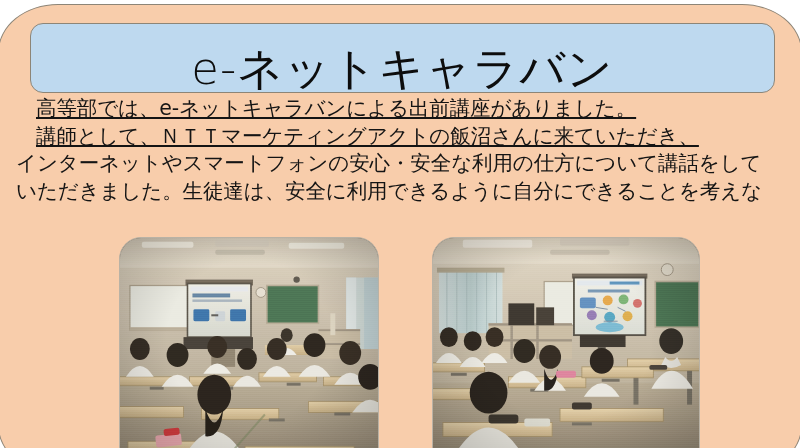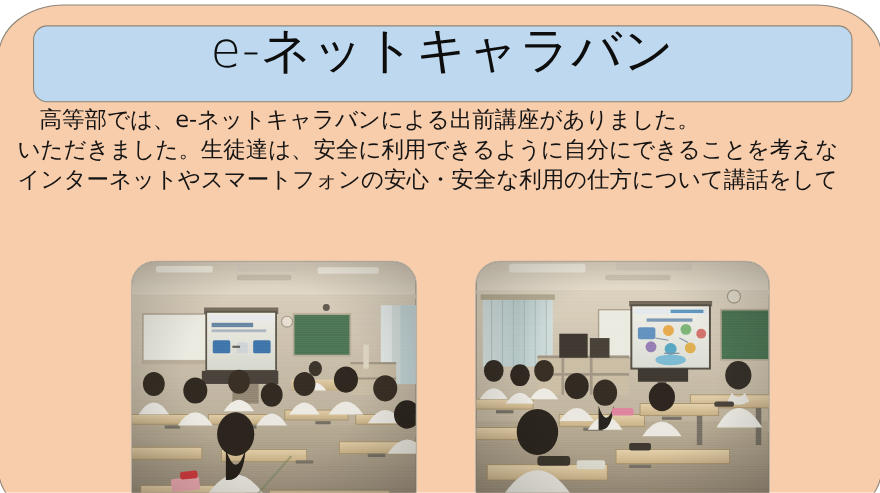--- a/index.html
+++ b/index.html
@@ -41,21 +41,21 @@
     position: absolute;
     left: 31px;
     top: 18px;
     width: 745px;
     height: 70px;
     background: #bed9ef;
     border: 1.6px solid #8d8577;
     border-radius: 13px;
     box-sizing: border-box;
     display: flex;
-    align-items: flex-start;
+    align-items: flex-end;
     justify-content: center;
   }
   #title-text {
     font-family: "DejaVu Sans", "Liberation Sans", sans-serif;
     font-size: 45px;
     font-weight: 300;
     color: #0d0d0d;
     letter-spacing: 1px;
     line-height: 1;
     white-space: nowrap;
@@ -72,20 +72,21 @@
     font-size: 20.5px;
     line-height: 27.5px;
     color: #141414;
     letter-spacing: -0.1px;
   }
   #body-text .line {
     white-space: nowrap;
   }
   #body-text .line.indent {
     text-indent: 20px;
+    text-decoration: underline;
   }
 
   
   .photo {
     position: absolute;
     border-radius: 22px;
     overflow: hidden;
     border: 1px solid #b9b2a5;
     box-sizing: border-box;
     background: #6b6257;
@@ -117,22 +118,23 @@
 <div id="page">
 
   <div id="panel">
 
     <div id="title-box">
       <div id="title-text">e-ネットキャラバン</div>
     </div>
 
     <div id="body-text">
       <div class="line indent">高等部では、e-ネットキャラバンによる出前講座がありました。</div>
+      <div class="line indent">講師として、ＮＴＴマーケティングアクトの飯沼さんに来ていただき、</div>
+      <div class="line">インターネットやスマートフォンの安心・安全な利用の仕方について講話をして</div>
       <div class="line">いただきました。生徒達は、安全に利用できるように自分にできることを考えな</div>
-      <div class="line">インターネットやスマートフォンの安心・安全な利用の仕方について講話をして</div>
     </div>
 
     <div class="photo" id="photo-left">
       <svg viewBox="0 0 260 230" preserveAspectRatio="xMidYMid slice">
         <defs>
           <linearGradient id="lw" x1="0" y1="0" x2="0" y2="1">
             <stop offset="0%" stop-color="#d8cfbf"></stop>
             <stop offset="100%" stop-color="#b6ab98"></stop>
           </linearGradient>
           <linearGradient id="lceil" x1="0" y1="0" x2="0" y2="1">

